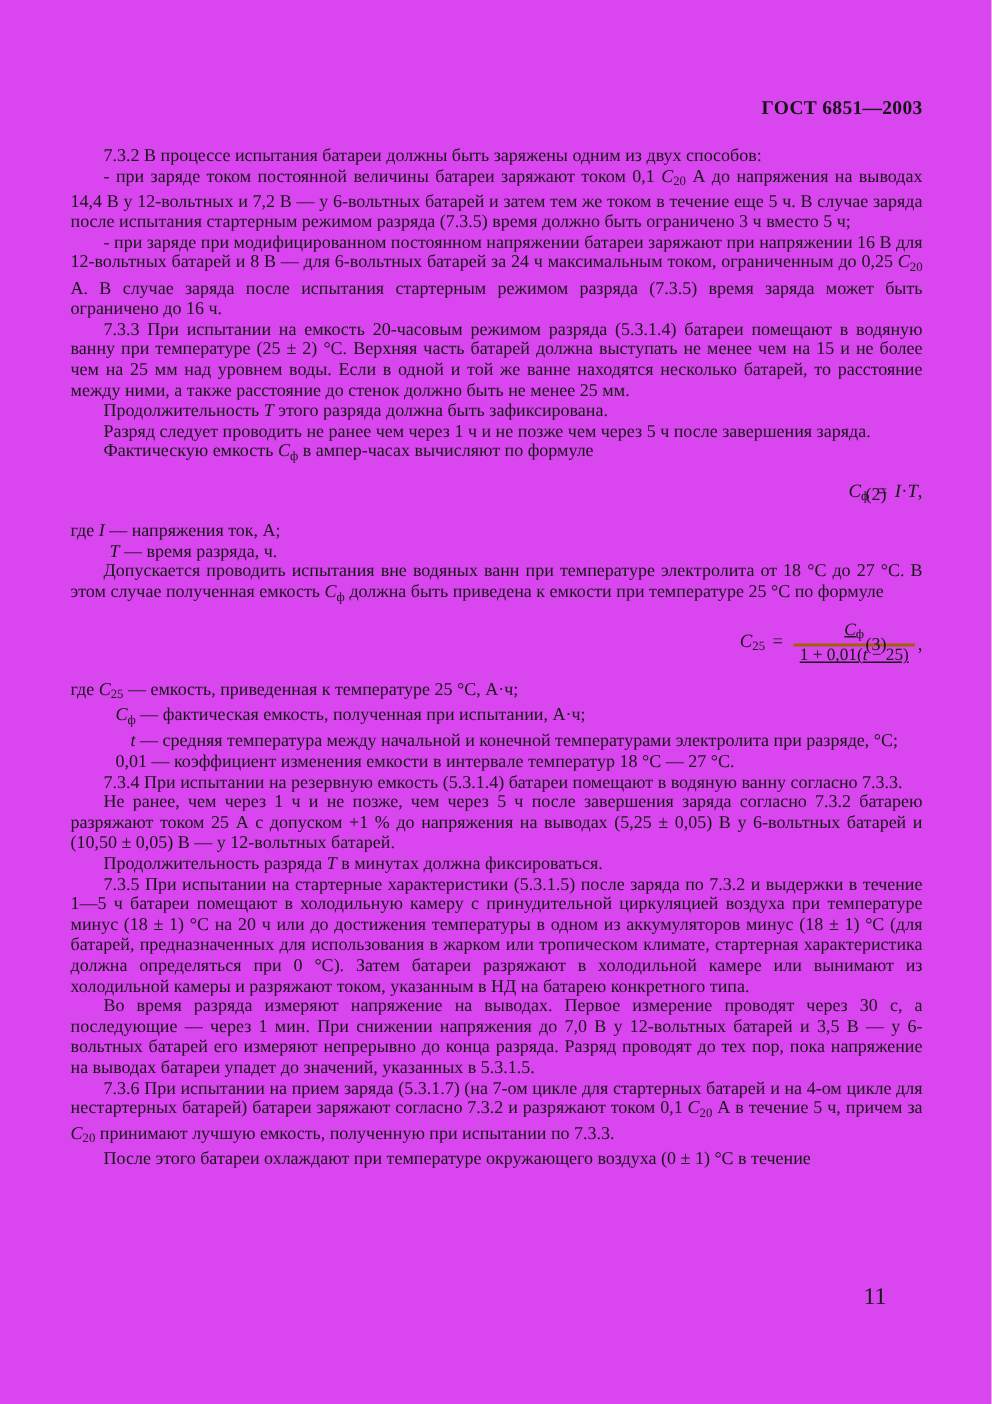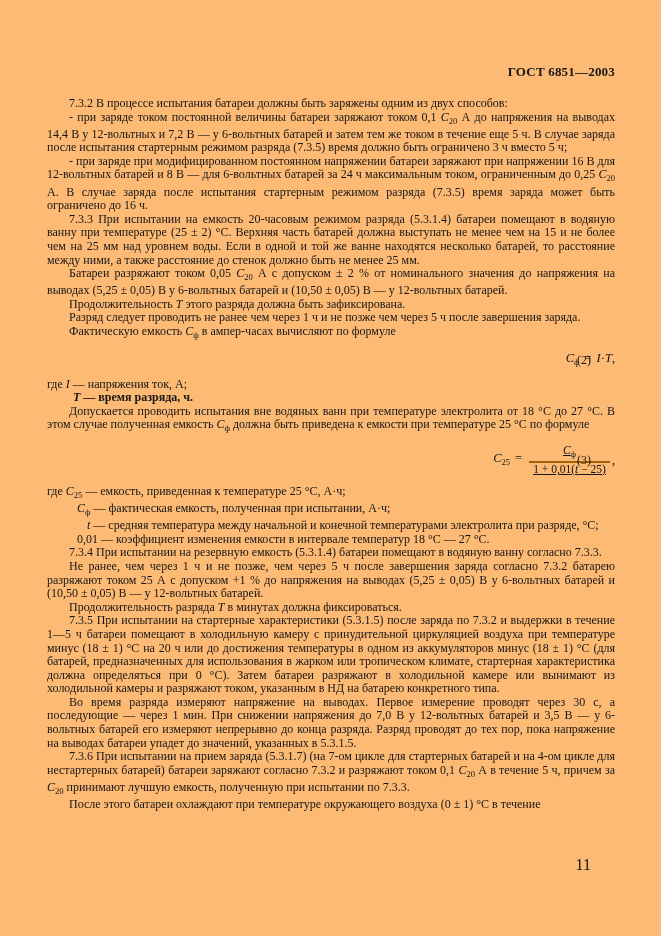--- a/index.html
+++ b/index.html
@@ -1,20 +1,20 @@
 <!DOCTYPE html>
 <html><head>
 <meta charset="utf-8">
 <style>
   html, body { margin: 0; padding: 0; background: #ffffff; }
   .page {
     position: relative;
     width: 661px;
     height: 936px;
-    background: #fdba74;
+    background: #d946ef;
     color: #161616;
     font-family: "Liberation Serif", "DejaVu Serif", serif;
     overflow: hidden;
   }
   .content {
     position: absolute;
     left: 47px;
     top: 64px;
     width: 568px;
   }
@@ -74,36 +74,35 @@
 <div class="page">
   <div class="content">
 
     <p class="doc-header">ГОСТ 6851—2003</p>
 
     <div>
         <p class="para"><span>7.3.2 В процессе испытания батареи должны быть заряжены одним из двух способов:</span></p>
         <p class="para"><span>- при заряде током постоянной величины батареи заряжают током 0,1 </span><span class="i">С</span><span class="sub">20</span><span> А до напряжения на выводах 14,4 В у 12-вольтных и 7,2 В — у 6-вольтных батарей и затем тем же током в течение еще 5 ч. В случае заряда после испытания стартерным режимом разряда (7.3.5) время должно быть ограничено 3 ч вместо 5 ч;</span></p>
         <p class="para"><span>- при заряде при модифицированном постоянном напряжении батареи заряжают при напряжении 16 В для 12-вольтных батарей и 8 В — для 6-вольтных батарей за 24 ч максимальным током, ограниченным до 0,25 </span><span class="i">С</span><span class="sub">20</span><span> А. В случае заряда после испытания стартерным режимом разряда (7.3.5) время заряда может быть ограничено до 16 ч.</span></p>
         <p class="para"><span>7.3.3 При испытании на емкость 20-часовым режимом разряда (5.3.1.4) батареи помещают в водяную ванну при температуре (25 ± 2) °С. Верхняя часть батарей должна выступать не менее чем на 15 и не более чем на 25 мм над уровнем воды. Если в одной и той же ванне находятся несколько батарей, то расстояние между ними, а также расстояние до стенок должно быть не менее 25 мм.</span></p>
-        <p class="para"><span>Батареи разряжают током 0,05 </span><span class="i">С</span><span class="sub">20</span><span> А с допуском ± 2 % от номинального значения до напряжения на выводах (5,25 ± 0,05) В у 6-вольтных батарей и (10,50 ± 0,05) В — у 12-вольтных батарей.</span></p>
         <p class="para"><span>Продолжительность </span><span class="i">Т</span><span> этого разряда должна быть зафиксирована.</span></p>
         <p class="para"><span>Разряд следует проводить не ранее чем через 1 ч и не позже чем через 5 ч после завершения заряда.</span></p>
         <p class="para"><span>Фактическую емкость </span><span class="i">С</span><span class="sub">ф</span><span> в ампер-часах вычисляют по формуле</span></p>
       </div>
 
     <div class="formula-row">
       <span>
         <span class="i">С</span><span class="sub">ф</span><span class="eq">=</span><span class="i">I</span><span>·</span><span class="i">Т</span><span>,</span>
       </span>
       <span class="formula-number">(2)</span>
     </div>
 
     <div>
         <p class="para noindent"><span>где </span><span class="i">I</span><span> — напряжения ток, А;</span></p>
-        <p class="para noindent" style="padding-left: 26px; font-weight: bold;"><span class="i">Т</span><span> — время разряда, ч.</span></p>
+        <p class="para noindent" style="padding-left: 26px;"><span class="i">Т</span><span> — время разряда, ч.</span></p>
         <p class="para"><span>Допускается проводить испытания вне водяных ванн при температуре электролита от 18 °С до 27 °С. В этом случае полученная емкость </span><span class="i">С</span><span class="sub">ф</span><span> должна быть приведена к емкости при температуре 25 °С по формуле</span></p>
       </div>
 
     <div class="formula-row">
       <span>
         <span class="i">С</span><span class="sub">25</span><span class="eq">=</span>
       </span>
       <span class="frac">
         <span class="num"><span class="i">С</span><span class="sub">ф</span></span>
         <span class="den" style="display:block;"><span>1 + 0,01(</span><span class="i">t</span><span> − 25)</span></span>

